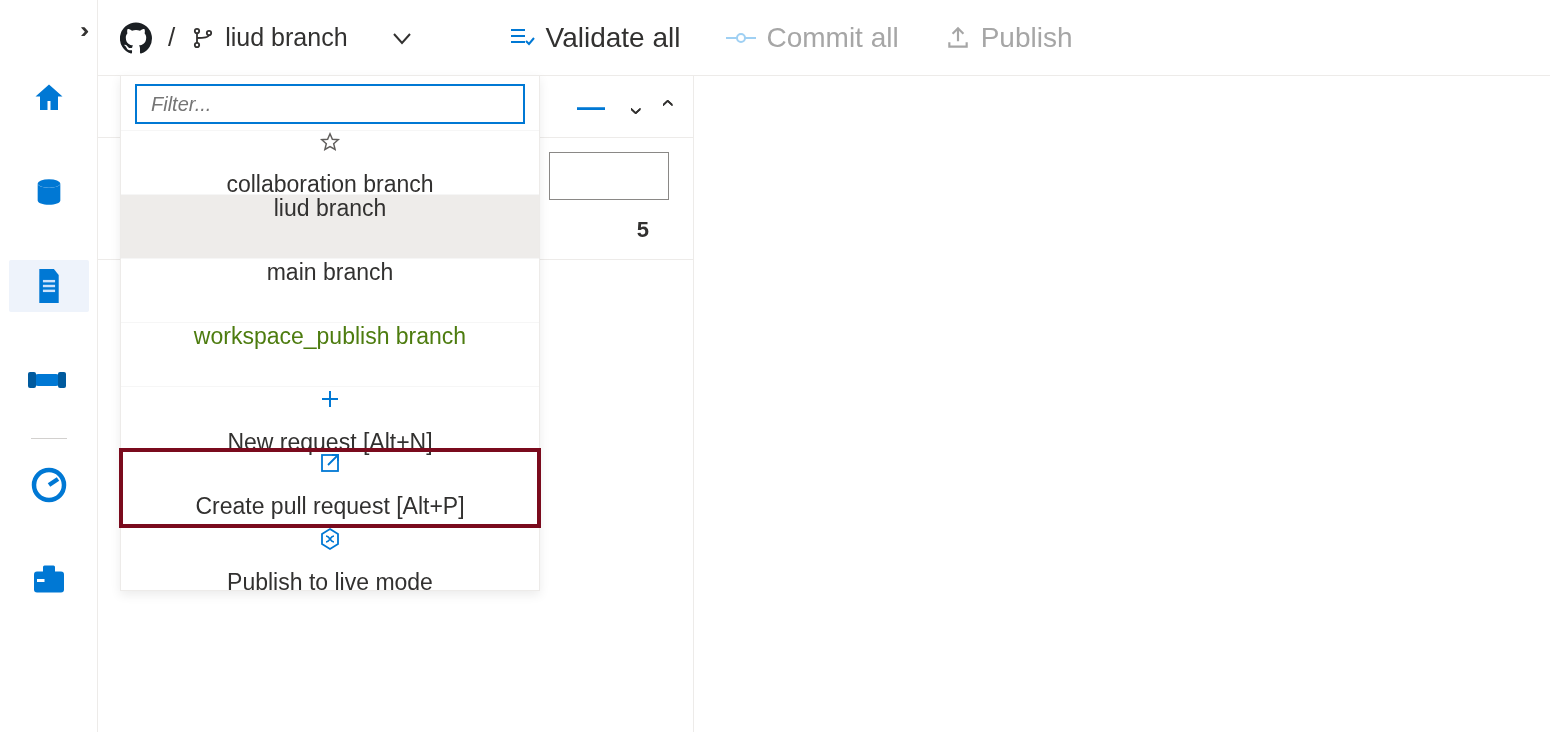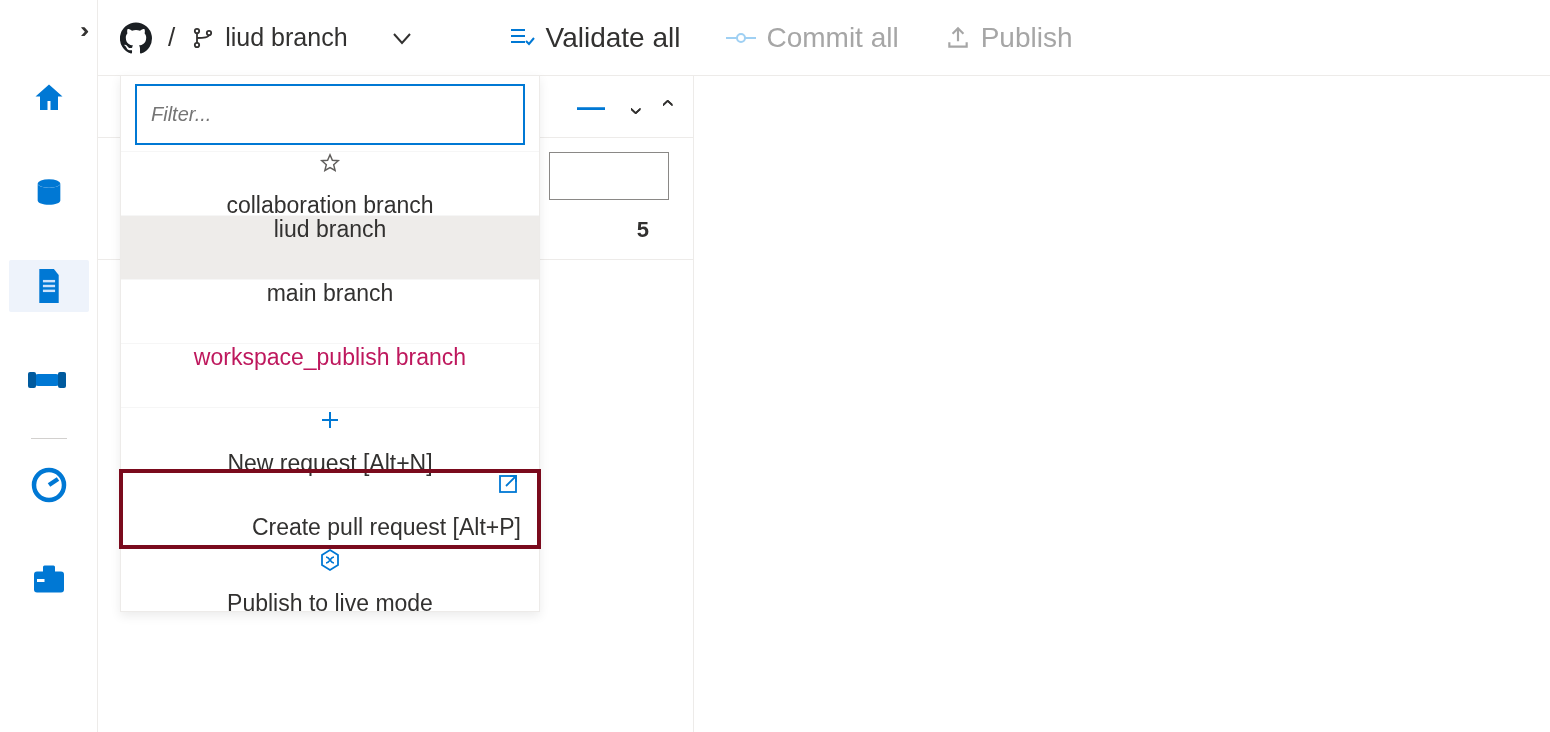--- a/index.html
+++ b/index.html
@@ -151,21 +151,21 @@
     background: #fff;
     border: 1px solid #edebe9;
     box-shadow: 0 4px 10px rgba(0,0,0,.08);
     z-index: 20;
     padding-top: 8px;
   }
   .dropdown .filter {
     display: block;
     margin: 0 14px 6px 14px;
     width: calc(100% - 28px);
-    height: 61px;
+    height: 40px;
     border: 2px solid #0078d4;
     font-size: 20px;
     font-style: italic;
     padding: 0 14px;
     color: #605e5c;
     outline: none;
   }
   .dd-item {
     height: 64px;
     display: flex;
@@ -173,27 +173,26 @@
     gap: 18px;
     padding: 0 18px;
     font-size: 23px;
     color: #323130;
     border-top: 1px solid #f6f6f6;
     cursor: pointer;
     flex-direction: column;
   }
   .dd-item.no-icon { padding-left: 18px; }
   .dd-item.selected { background: #eeecea; }
-  .dd-item.muted { color: #be185d; align-items: center; }
+  .dd-item.muted { color: #4d7c0f; align-items: center; }
   .dd-item .ic { width: 26px; display:flex; justify-content:center; }
   .dd-item.highlight {
     outline: 4px solid #7a0a1d;
     outline-offset: -2px;
     height: 76px;
-    align-items: flex-end;
   }
 
   .github-icon svg, .ic svg { display:block; }
 </style>
 </head>
 <body>
 
 <div class="left-rail">
   <div class="chevrons">››</div>
 

